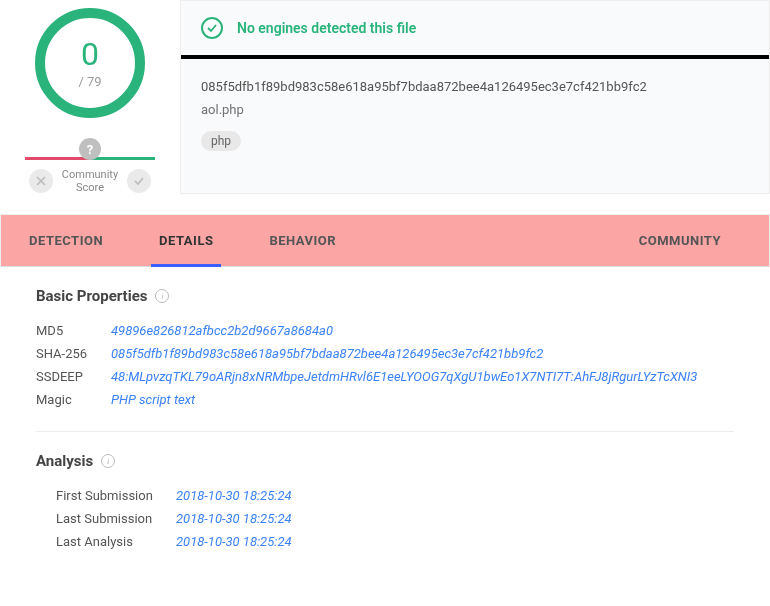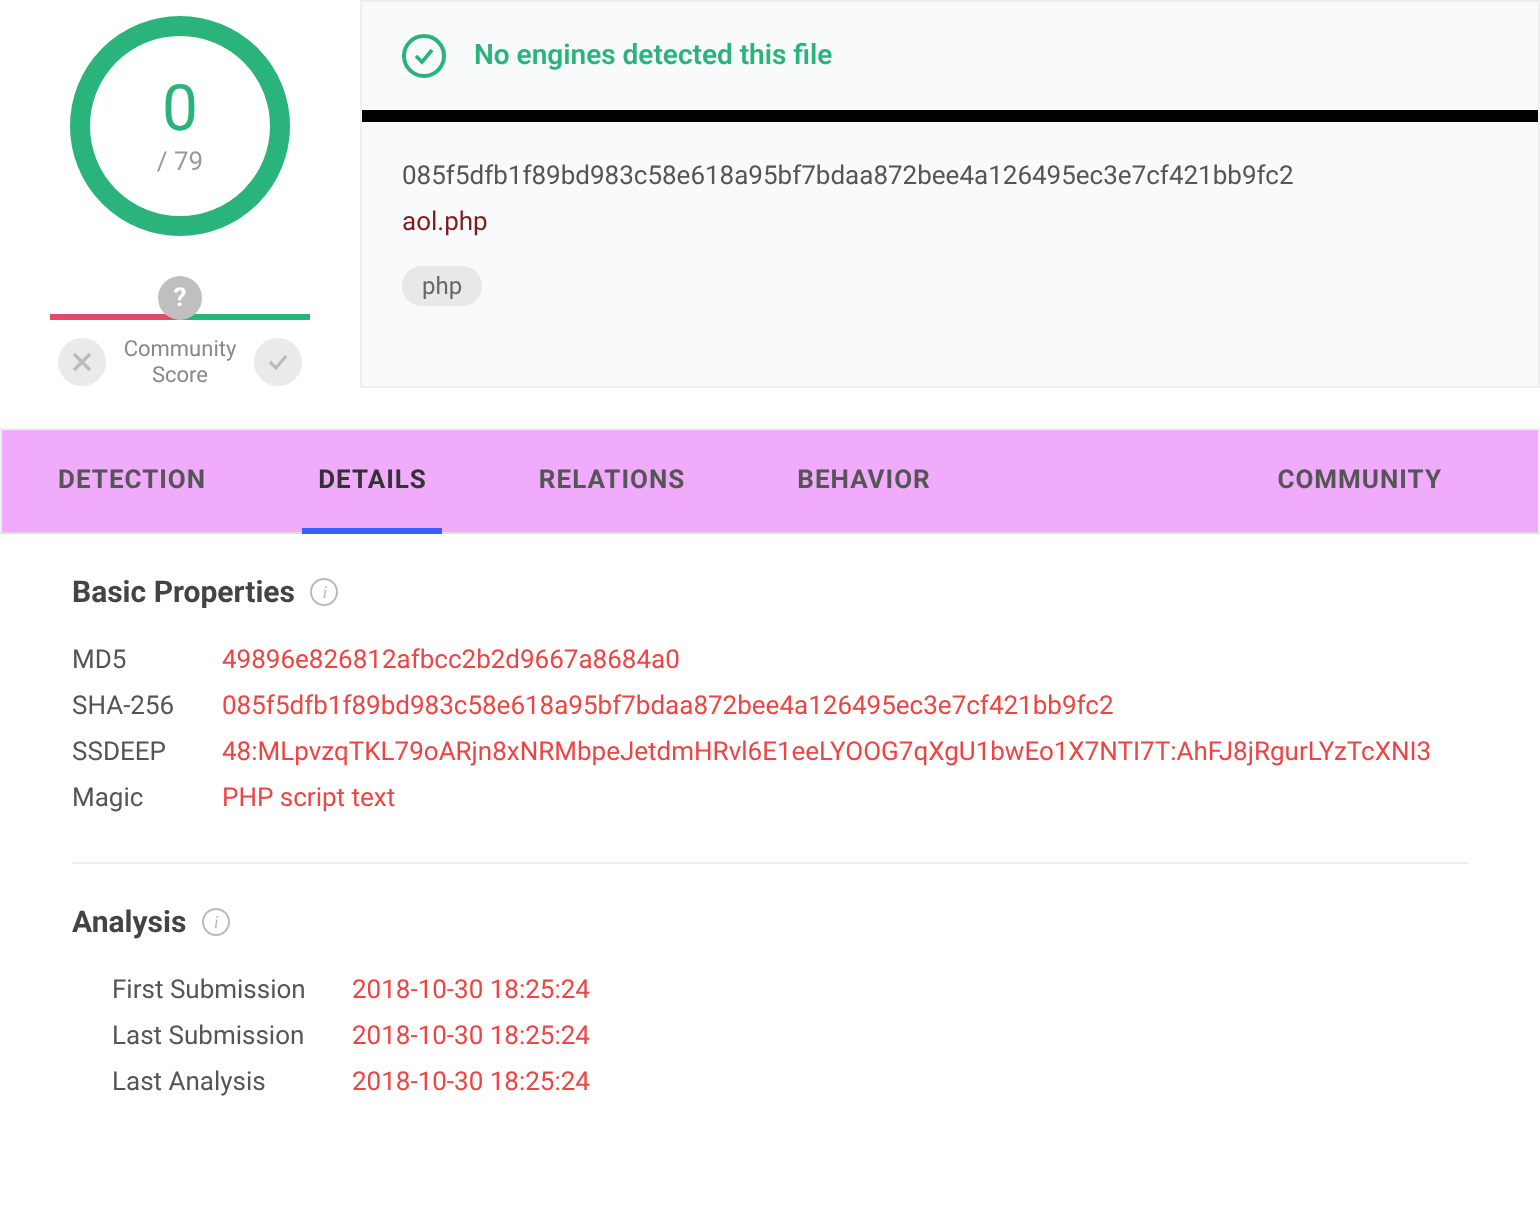--- a/index.html
+++ b/index.html
@@ -98,21 +98,21 @@
   .info-column {
     flex: 1;
     background: #f9fafb;
     border: 1px solid #eee;
     padding: 0;
   }
   .status-bar {
     display: flex;
     align-items: center;
     padding: 16px 20px;
-    border-bottom: 6px solid #000000;
+    border-bottom: 4px solid #000000;
   }
   .status-icon {
     width: 22px;
     height: 22px;
     border: 2px solid #2ab37a;
     border-radius: 50%;
     display: flex;
     align-items: center;
     justify-content: center;
     margin-right: 14px;
@@ -130,37 +130,37 @@
   .file-meta {
     padding: 20px;
   }
   .file-hash {
     color: #555;
     font-size: 13px;
     margin-bottom: 8px;
     word-break: break-all;
   }
   .file-name {
-    color: #7f1d1d;
+    color: #737373;
     font-size: 13px;
     margin-bottom: 14px;
   }
   .tag-pill {
     display: inline-block;
     background: #e8e8e8;
     color: #666;
     font-size: 12px;
     padding: 3px 10px;
     border-radius: 10px;
   }
   .tabs {
     display: flex;
     border: 1px solid #eee;
     border-bottom: 1px solid #ddd;
-    background: #f0abfc;
+    background: #fca5a5;
     margin-top: 4px;
   }
   .tab {
     padding: 18px 28px;
     font-size: 13px;
     font-weight: 700;
     color: #555;
     letter-spacing: 0.5px;
     cursor: pointer;
     position: relative;
@@ -211,22 +211,23 @@
     display: flex;
     padding: 4px 0;
     align-items: flex-end;
   }
   .prop-label {
     width: 75px;
     flex-shrink: 0;
     color: #555;
   }
   .prop-value {
-    color: #ef4444;
+    color: #3b82f6;
     word-break: break-all;
+    font-style: italic;
   }
   .history-table .prop-label {
     width: 120px;
     margin-left: 20px;
   }
   .divider {
     border-top: 1px solid #eee;
     margin: 10px 36px 0 36px;
   }
 </style>
@@ -277,21 +278,20 @@
       <div class="file-hash">085f5dfb1f89bd983c58e618a95bf7bdaa872bee4a126495ec3e7cf421bb9fc2</div>
       <div class="file-name">aol.php</div>
       <span class="tag-pill">php</span>
     </div>
   </div>
 </div>
 
 <div class="tabs">
   <div class="tab">DETECTION</div>
   <div class="tab active">DETAILS</div>
-  <div class="tab">RELATIONS</div>
   <div class="tab">BEHAVIOR</div>
   <div class="tab" style="margin-left:auto; margin-right:20px;">COMMUNITY</div>
 </div>
 
 <div class="section">
   <div class="section-title">
     <span>Basic Properties</span>
     <span class="info-icon">i</span>
   </div>
   <div class="prop-table">

